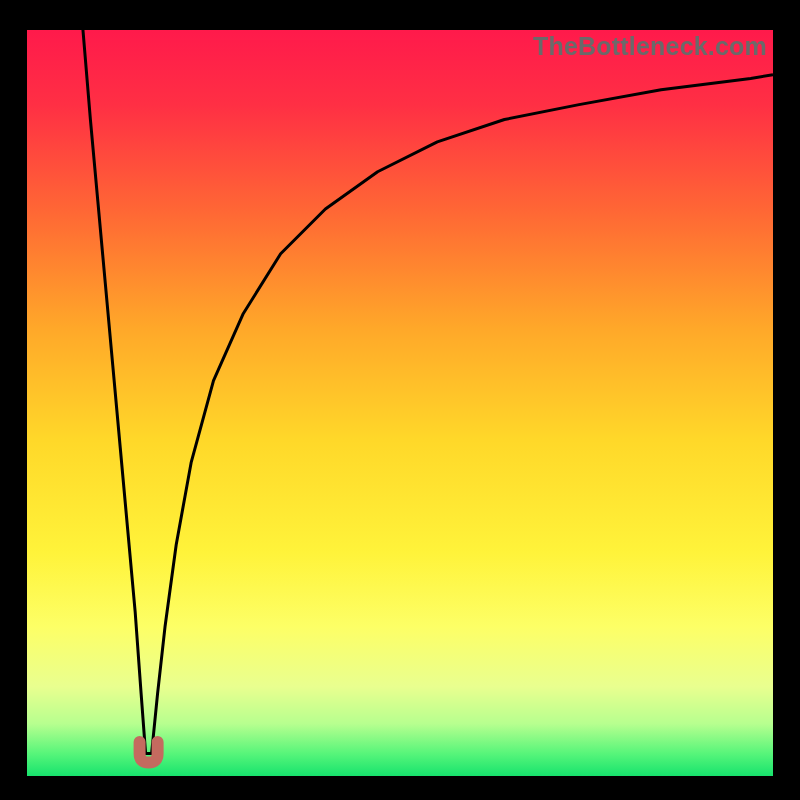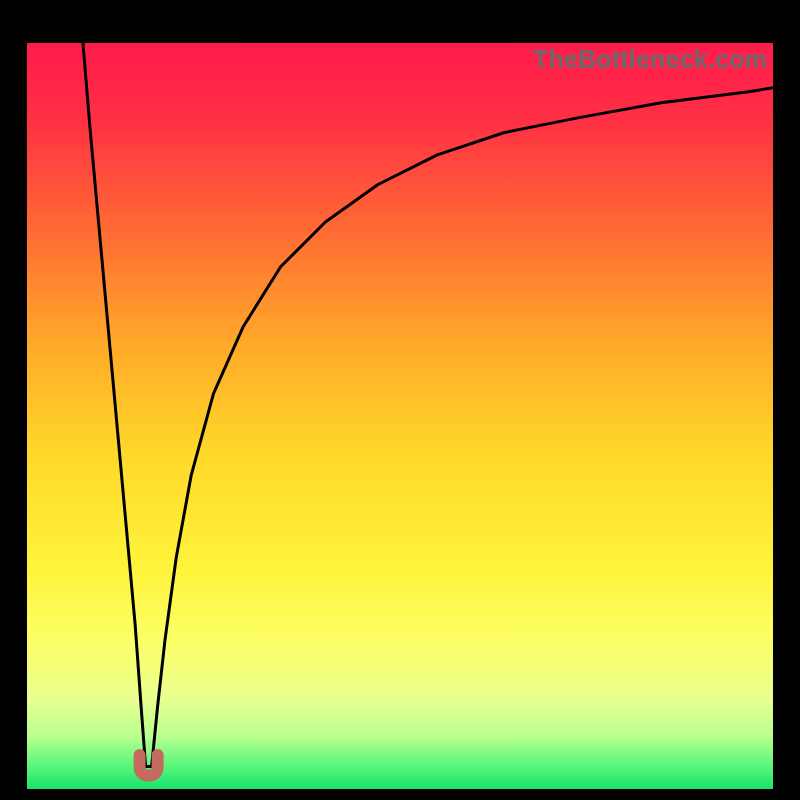--- a/index.html
+++ b/index.html
@@ -13,21 +13,21 @@
   .frame {
     position: absolute;
     left: 0;
     top: 0;
     width: 800px;
     height: 800px;
   }
   .plot-area {
     position: absolute;
     left: 27px;
-    top: 43px;
+    top: 30px;
     width: 746px;
     height: 746px;
     overflow: hidden;
   }
   .watermark {
     position: absolute;
     top: 2px;
     right: 6px;
     font-family: Arial, Helvetica, sans-serif;
     font-size: 25px;

